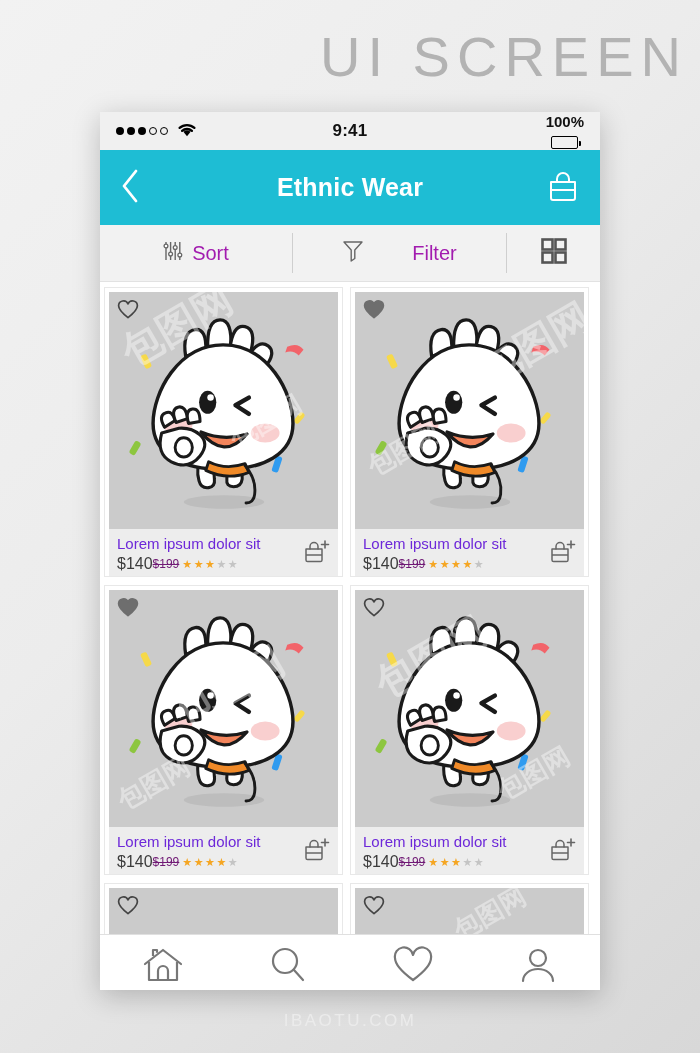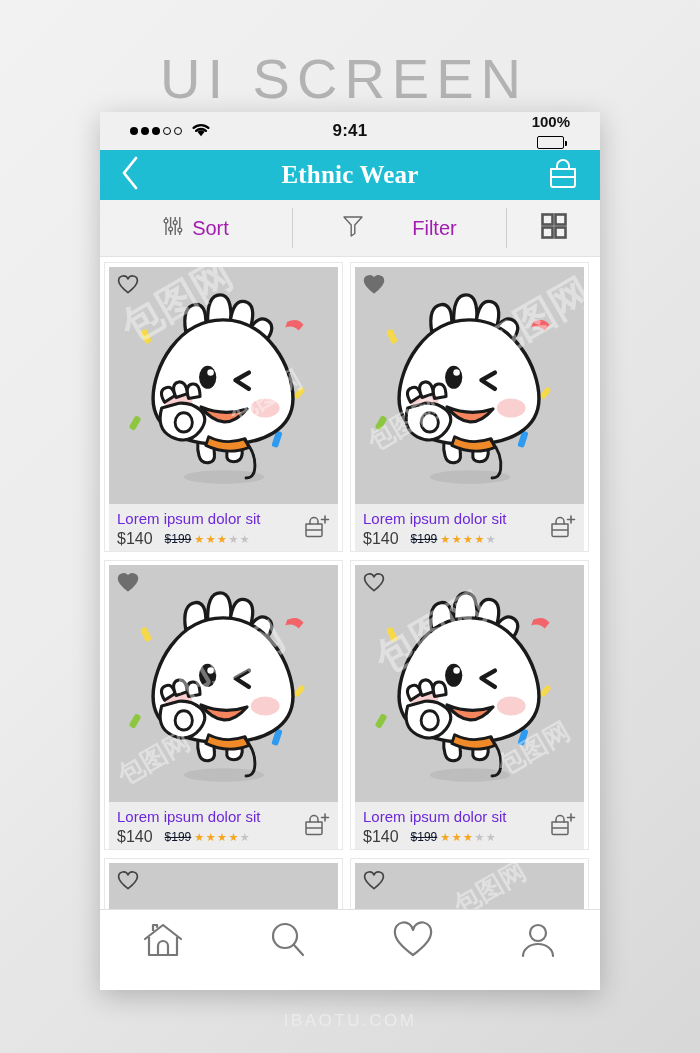--- a/index.html
+++ b/index.html
@@ -10,26 +10,25 @@
     overflow: hidden;
     font-family: "Liberation Sans", sans-serif;
     background: linear-gradient(135deg, #f2f2f2 0%, #ececec 40%, #d8d8d8 100%);
     position: relative;
   }
 
   
   .page-title {
     position: absolute;
     top: 24px; left: 0; right: 12px;
-    text-align: center;
+    text-align: right;
     font-size: 56px;
     letter-spacing: 7px;
     font-weight: 400;
     color: #b3b3b3;
-    margin-top: 22px;
   }
 
   
   .page-footer {
     position: absolute;
     bottom: 22px; left: 0; right: 0;
     text-align: center;
     font-size: 17px;
     letter-spacing: 2.5px;
     color: #ebebeb;
@@ -46,21 +45,21 @@
     box-shadow: 0 6px 26px rgba(0,0,0,0.22);
     overflow: hidden;
   }
 
   
   .statusbar {
     height: 38px;
     background: #f0f0f0;
     display: flex;
     align-items: center;
-    padding: 0 30px;
+    padding: 0 16px;
     position: relative;
   }
   .sb-left { display: flex; align-items: center; gap: 8px; }
   .dots { display: flex; align-items: center; gap: 3px; }
   .dot { width: 8px; height: 8px; border-radius: 50%; background: #000; }
   .dot.empty { background: transparent; border: 1.4px solid #000; width: 8px; height: 8px; }
   .sb-time {
     position: absolute; left: 0; right: 0; text-align: center;
     font-size: 17px; font-weight: 600; color: #111; letter-spacing: 0.3px;
   }
@@ -73,27 +72,26 @@
     position: relative; padding: 1.5px;
   }
   .battery::after {
     content: ""; position: absolute; right: -4px; top: 4px;
     width: 2.5px; height: 5px; background: #000; border-radius: 0 1px 1px 0;
   }
   .battery-fill { width: 100%; height: 100%; background: #000; }
 
   
   .navbar {
-    height: 50px;
+    height: 75px;
     background: #1ebdd4;
     display: flex;
     align-items: center;
     padding: 0 20px;
     position: relative;
-    font-family: Liberation Serif, serif;
   }
   .nav-title {
     position: absolute; left: 0; right: 0; text-align: center;
     color: #fff; font-size: 25px; font-weight: 600; letter-spacing: 0.2px;
   }
   .nav-btn { position: relative; z-index: 2; display: flex; align-items: center; cursor: pointer; }
   .nav-right { margin-left: auto; }
 
   
   .toolbar {
@@ -150,21 +148,21 @@
     position: relative;
     height: 47px;
   }
   .ci-text { flex: 1; }
   .ci-title {
     color: #6d28d9; font-size: 15px; line-height: 18px;
     white-space: nowrap; overflow: hidden;
   }
   .ci-priceline { display: flex; align-items: center; margin-top: 2px; text-align: center; }
   .ci-price { font-size: 16px; color: #3c3c3c; }
-  .ci-old { font-size: 12px; color: #0f172a; text-decoration: line-through; margin-left: 12px; }
+  .ci-old { font-size: 12px; color: #701a75; text-decoration: line-through; }
   .stars { display: flex; gap: 1.5px; margin-left: 3px; }
   .star { font-size: 11px; line-height: 11px; color: #c4c4c4; }
   .star.on { color: #f5a623; }
   .bag-add { position: absolute; right: 8px; top: 10px; cursor: pointer; line-height: 0; }
 
   
   .tabbar {
     height: 65px;
     background: #fff;
     border-top: 1px solid #e0e0e0;

